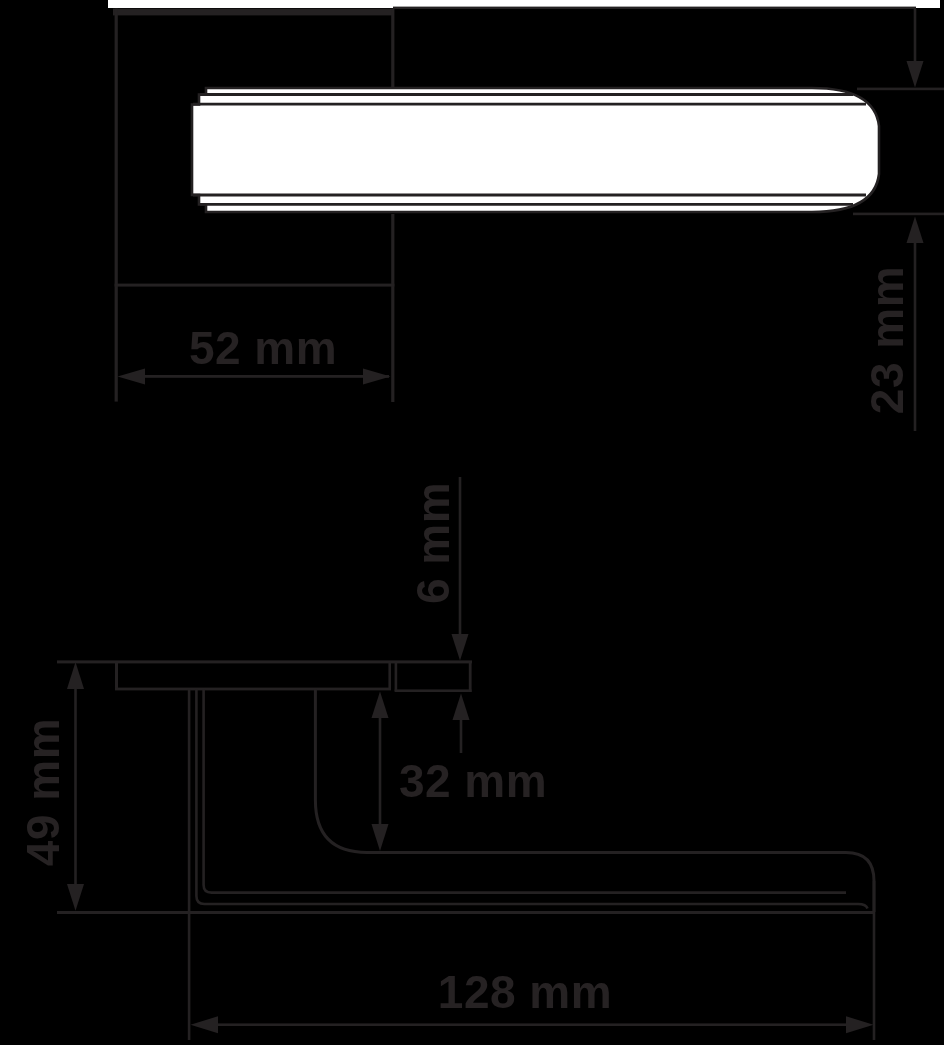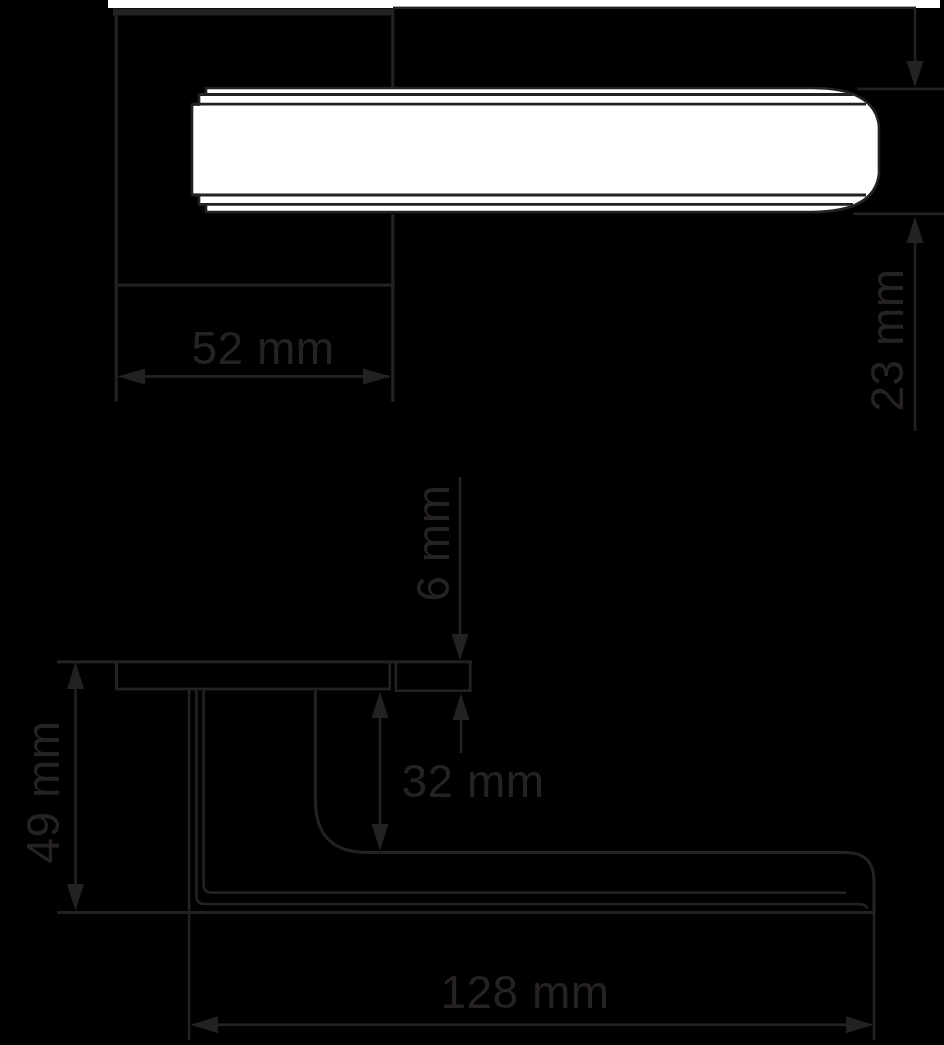--- a/index.html
+++ b/index.html
@@ -8,20 +8,21 @@
     background: #000000;
     width: 944px;
     height: 1045px;
     overflow: hidden;
   }
   .stage {
     position: relative;
     width: 944px;
     height: 1045px;
     background: #000000;
+    font-weight: bold;
   }
   svg { display: block; }
   .dim-label {
     font-family: "Liberation Sans", sans-serif;
     font-size: 46px;
     letter-spacing: 0.5px;
     fill: #262223;
   }
 </style>
 </head>

